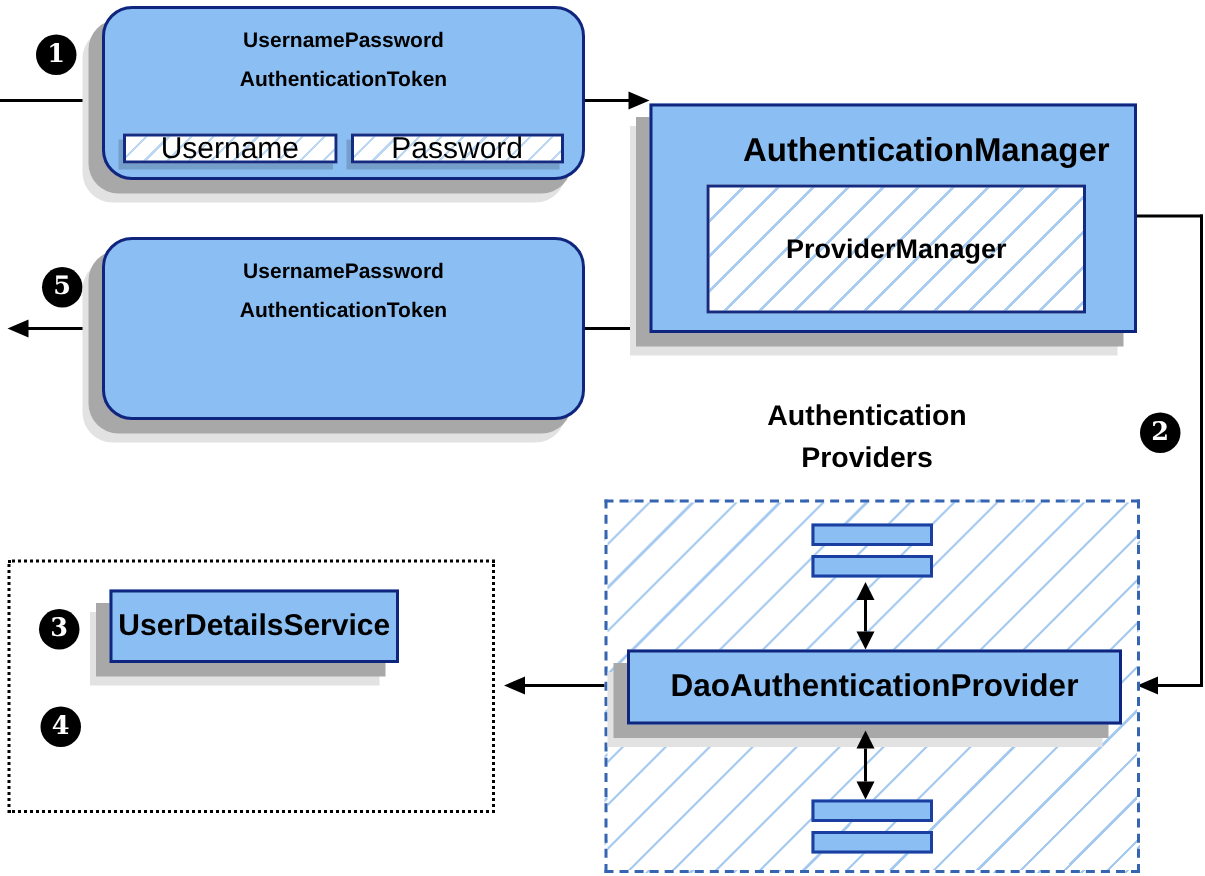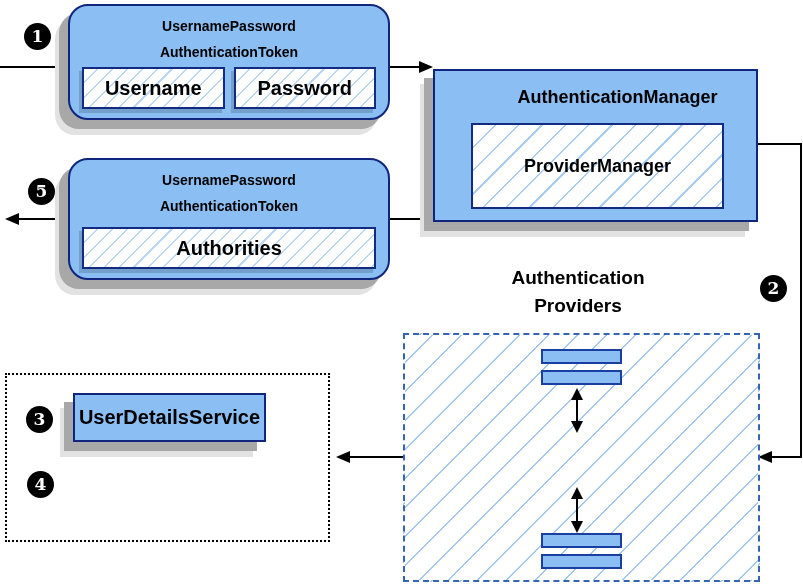--- a/index.html
+++ b/index.html
@@ -8,26 +8,26 @@
     font-family:"Liberation Sans", sans-serif; overflow:hidden;
   }
   
   .bluebox {
     position:absolute; background:#8BBEF2; border:2px solid #10267E;
     box-sizing:border-box; color:#000;
   }
   .rounded { border-radius:20px; }
   .shadowed { box-shadow:-9px 9px 0 #A8A8A8, -13px 15px 0 #E2E2E2; }
   .token-title { text-align:center; font-weight:700; font-size:14px; line-height:26px; margin-top:7px; }
-  .mgr-title   { text-align:center; font-weight:700; font-size:18px; margin-top:16px;padding-left:44px; }
+  .mgr-title   { text-align:center; font-weight:700; font-size:22px; margin-top:16px;padding-left:44px; }
   .fields-row { position:absolute; left:0; right:0; bottom:9px; display:flex; gap:9px; padding:0 12px; }
   .field {
-    flex:1; height:42px; border:2px solid #132B80; box-sizing:border-box;
+    flex:1; height:20px; border:2px solid #132B80; box-sizing:border-box;
     display:flex; align-items:center; justify-content:center;
-    font-weight:700; font-size:20px; box-shadow:-3px 4px 0 rgba(0,0,0,0.16);
+    font-weight:400; font-size:20px; box-shadow:-3px 4px 0 rgba(0,0,0,0.16);
   }
   
   .hatch-sm { background-color:#fff; background-image:repeating-linear-gradient(135deg, rgba(0,0,0,0) 0px, rgba(0,0,0,0) 9px, #BCD7F3 9px, #BCD7F3 10.5px); }
   .hatch-md { background-color:#fff; background-image:repeating-linear-gradient(135deg, rgba(0,0,0,0) 0px, rgba(0,0,0,0) 15px, #A9CCF0 15px, #A9CCF0 16.5px); }
   .hatch-lg { background-color:#fff; background-image:repeating-linear-gradient(135deg, rgba(0,0,0,0) 0px, rgba(0,0,0,0) 19px, #A3C8EF 19px, #A3C8EF 20.5px); }
   .pm-box {
     position:absolute; left:36px; top:52px; width:253px; height:86px;
     border:2px solid #132B80; box-sizing:border-box;
     display:flex; align-items:center; justify-content:center; font-weight:700; font-size:18px;
   }
@@ -116,38 +116,38 @@
     <div class="mgr-title">AuthenticationManager</div>
     <div class="pm-box hatch-md">ProviderManager</div>
   </div>
 
   <div class="bluebox rounded shadowed" style="left:68px;top:158px;width:322px;height:122px;">
     <div class="token-title">
       <div>UsernamePassword</div>
       <div>AuthenticationToken</div>
     </div>
     <div class="fields-row">
-      <div class="field hatch-sm">Authorities</div>
     </div>
   </div>
 
   <div class="providers-heading">
     <div>Authentication</div>
     <div>Providers</div>
   </div>
 
   <div class="providers-frame hatch-lg"></div>
 
   <div class="bar" style="left:541px;top:349px;"></div>
   <div class="bar" style="left:541px;top:370px;"></div>
 
   <div class="arr arr-up" style="left:571px;top:388px;"></div>
   <div class="vline" style="left:576px;top:400px;height:21px;"></div>
   <div class="arr arr-down" style="left:571px;top:421px;"></div>
 
+  <div class="bluebox shadowed dao-box">DaoAuthenticationProvider</div>
 
   <div class="arr arr-up" style="left:571px;top:487px;"></div>
   <div class="vline" style="left:576px;top:499px;height:22px;"></div>
   <div class="arr arr-down" style="left:571px;top:521px;"></div>
 
   <div class="bar" style="left:541px;top:533px;"></div>
   <div class="bar" style="left:541px;top:554px;"></div>
 
   <div class="services-frame"></div>
   <div class="bluebox shadowed svc-box" style="left:73px;top:393px;width:193px;height:49px;">UserDetailsService</div>

